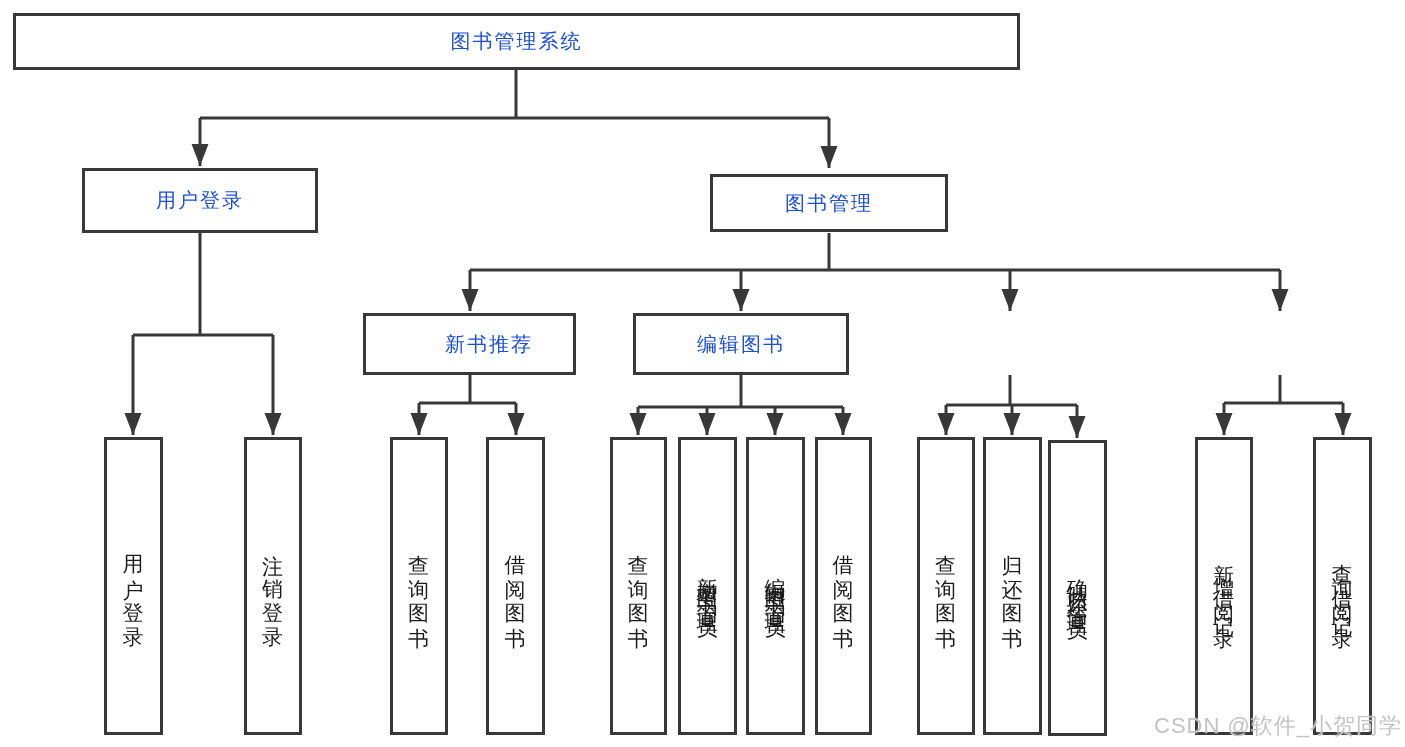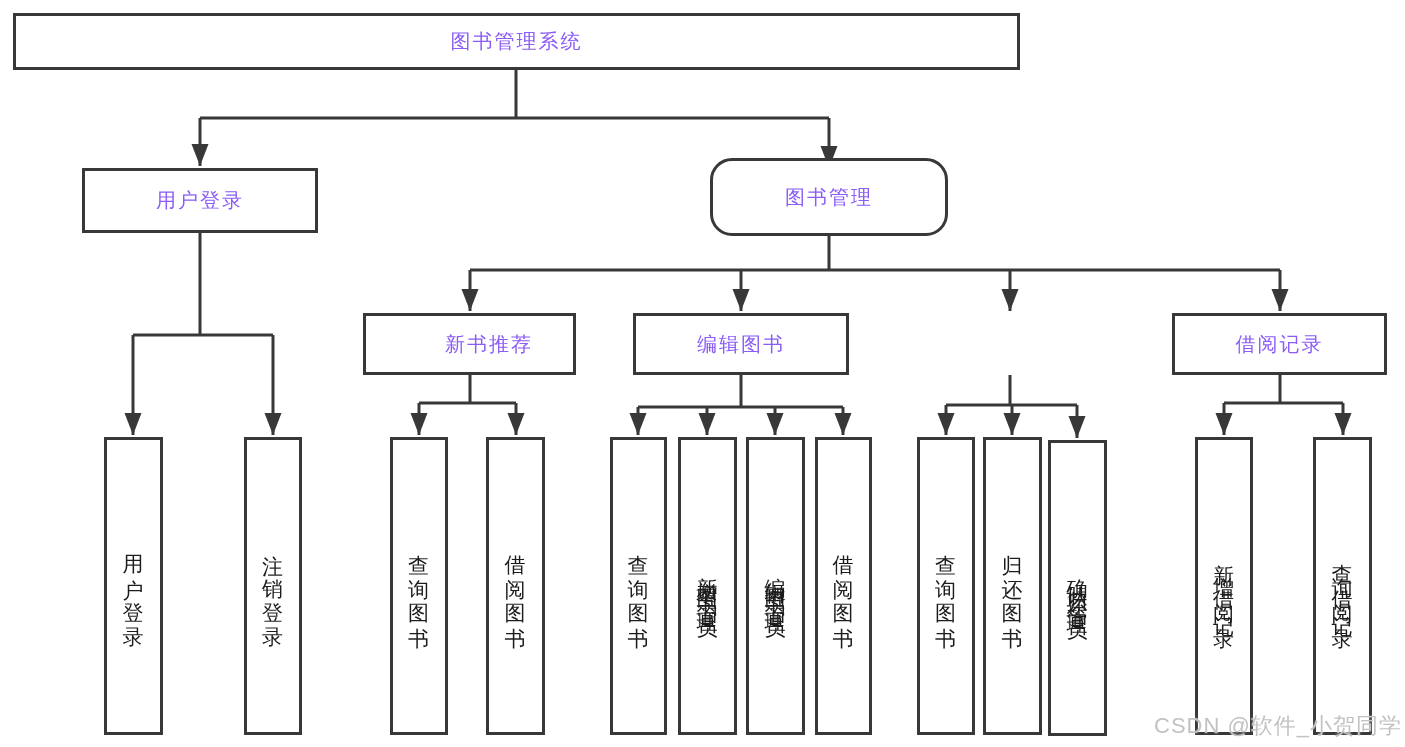--- a/index.html
+++ b/index.html
@@ -4,21 +4,21 @@
 <style>
   html,body{margin:0;padding:0;background:#ffffff;}
   body{font-family:"Liberation Sans","DejaVu Sans",sans-serif;}
   .canvas{position:relative;width:1405px;height:747px;background:#ffffff;overflow:hidden;}
   .wires{position:absolute;left:0;top:0;width:1405px;height:747px;}
   .node{
     position:absolute;box-sizing:border-box;background:#ffffff;
     border:3px solid #383838;display:flex;align-items:center;justify-content:center;
     z-index:2;
   }
-  .node .lbl{font-size:20px;color:#8b5cf6;letter-spacing:2px;white-space:nowrap;}
+  .node .lbl{font-size:20px;color:#1d4ed8;letter-spacing:2px;white-space:nowrap;}
   .leaf{
     position:absolute;box-sizing:border-box;background:#ffffff;
     border:3px solid #383838;display:flex;align-items:center;justify-content:center;
     z-index:2;
   }
   .leaf .vlbl{
     writing-mode:vertical-rl;text-orientation:mixed;
     font-size:21px;color:#1c1c1c;line-height:1;white-space:nowrap;
   }
   .ls4{letter-spacing:1.15em;}
@@ -78,32 +78,29 @@
     </g>
   </svg>
 
   <div class="node" style="left:13px;top:13px;width:1007px;height:57px;">
     <span class="lbl">图书管理系统</span>
   </div>
 
   <div class="node" style="left:82px;top:168px;width:236px;height:65px;">
     <span class="lbl">用户登录</span>
   </div>
-  <div class="node" style="left:710px;top:158px;width:238px;height:78px;border-radius:22px;">
+  <div class="node" style="left:710px;top:174px;width:238px;height:58px;">
     <span class="lbl">图书管理</span>
   </div>
 
   <div class="node" style="left:363px;top:313px;width:213px;height:62px;padding-left:39px;">
     <span class="lbl">新书推荐</span>
   </div>
   <div class="node" style="left:633px;top:313px;width:216px;height:62px;">
     <span class="lbl">编辑图书</span>
-  </div>
-  <div class="node" style="left:1172px;top:313px;width:215px;height:62px;">
-    <span class="lbl">借阅记录</span>
   </div>
 
   <div class="leaf" style="left:104px;top:437px;width:59px;height:298px;">
     <span class="vlbl ls4">用户登录</span>
   </div>
   <div class="leaf" style="left:244px;top:437px;width:58px;height:298px;">
     <span class="vlbl ls4">注销登录</span>
   </div>
 
   <div class="leaf" style="left:390px;top:437px;width:58px;height:298px;">

